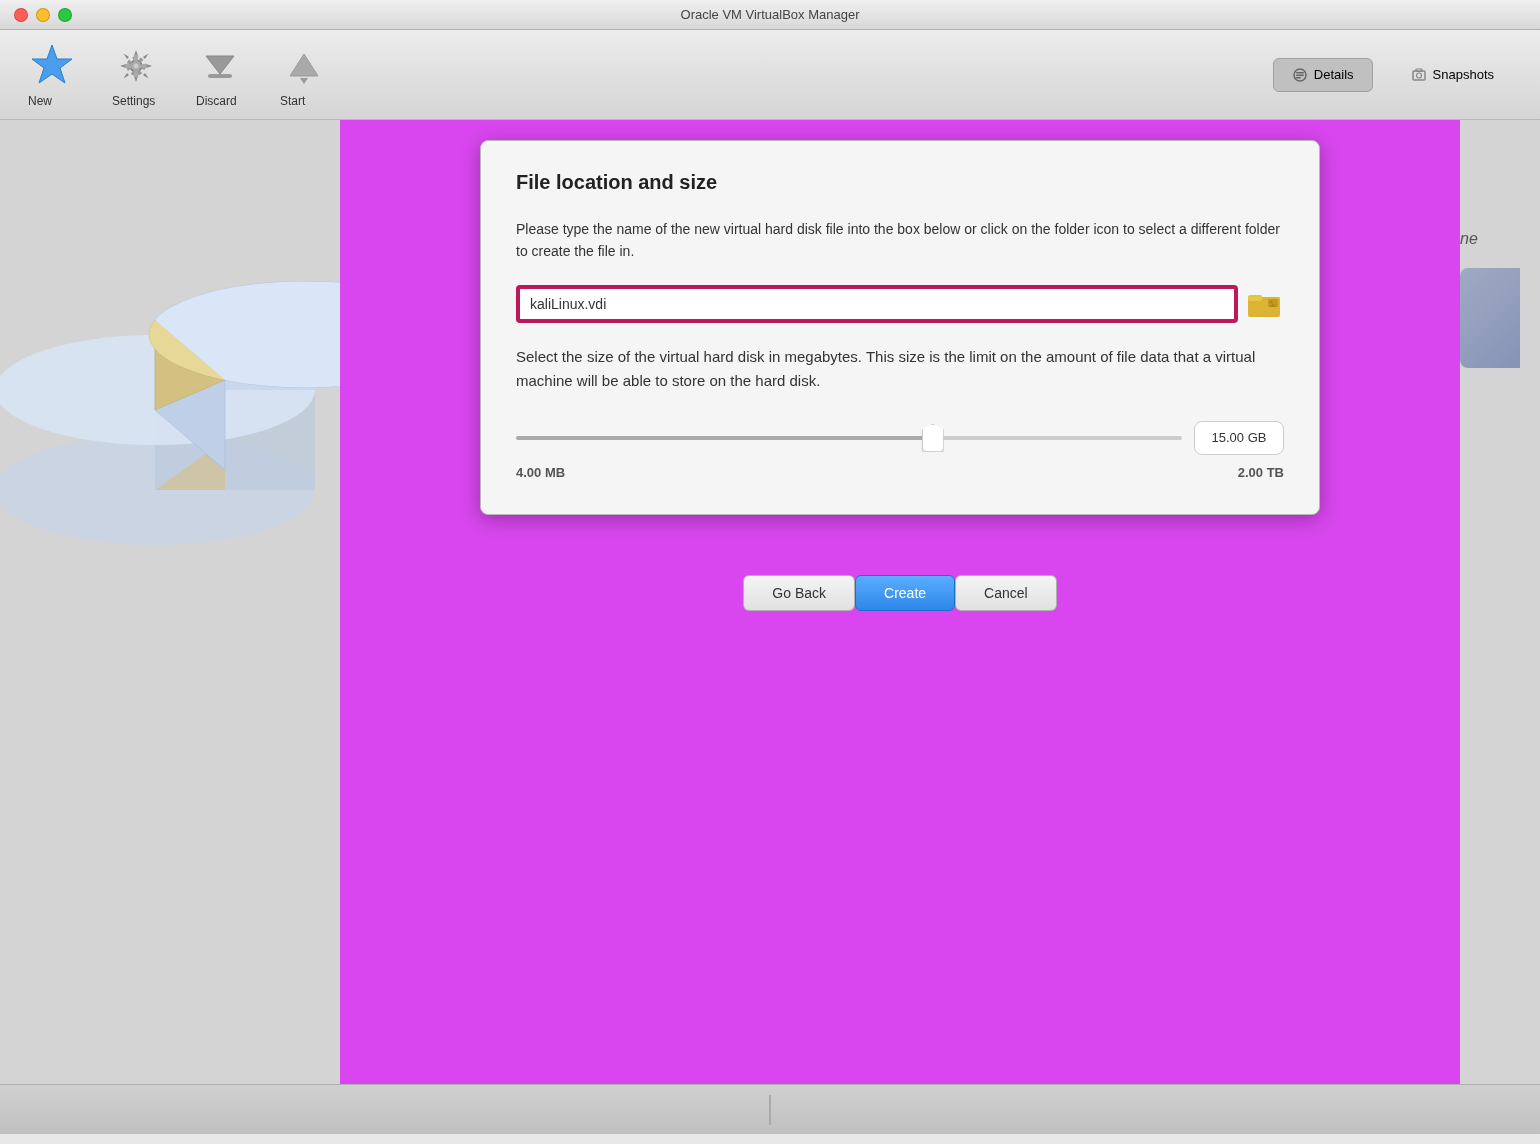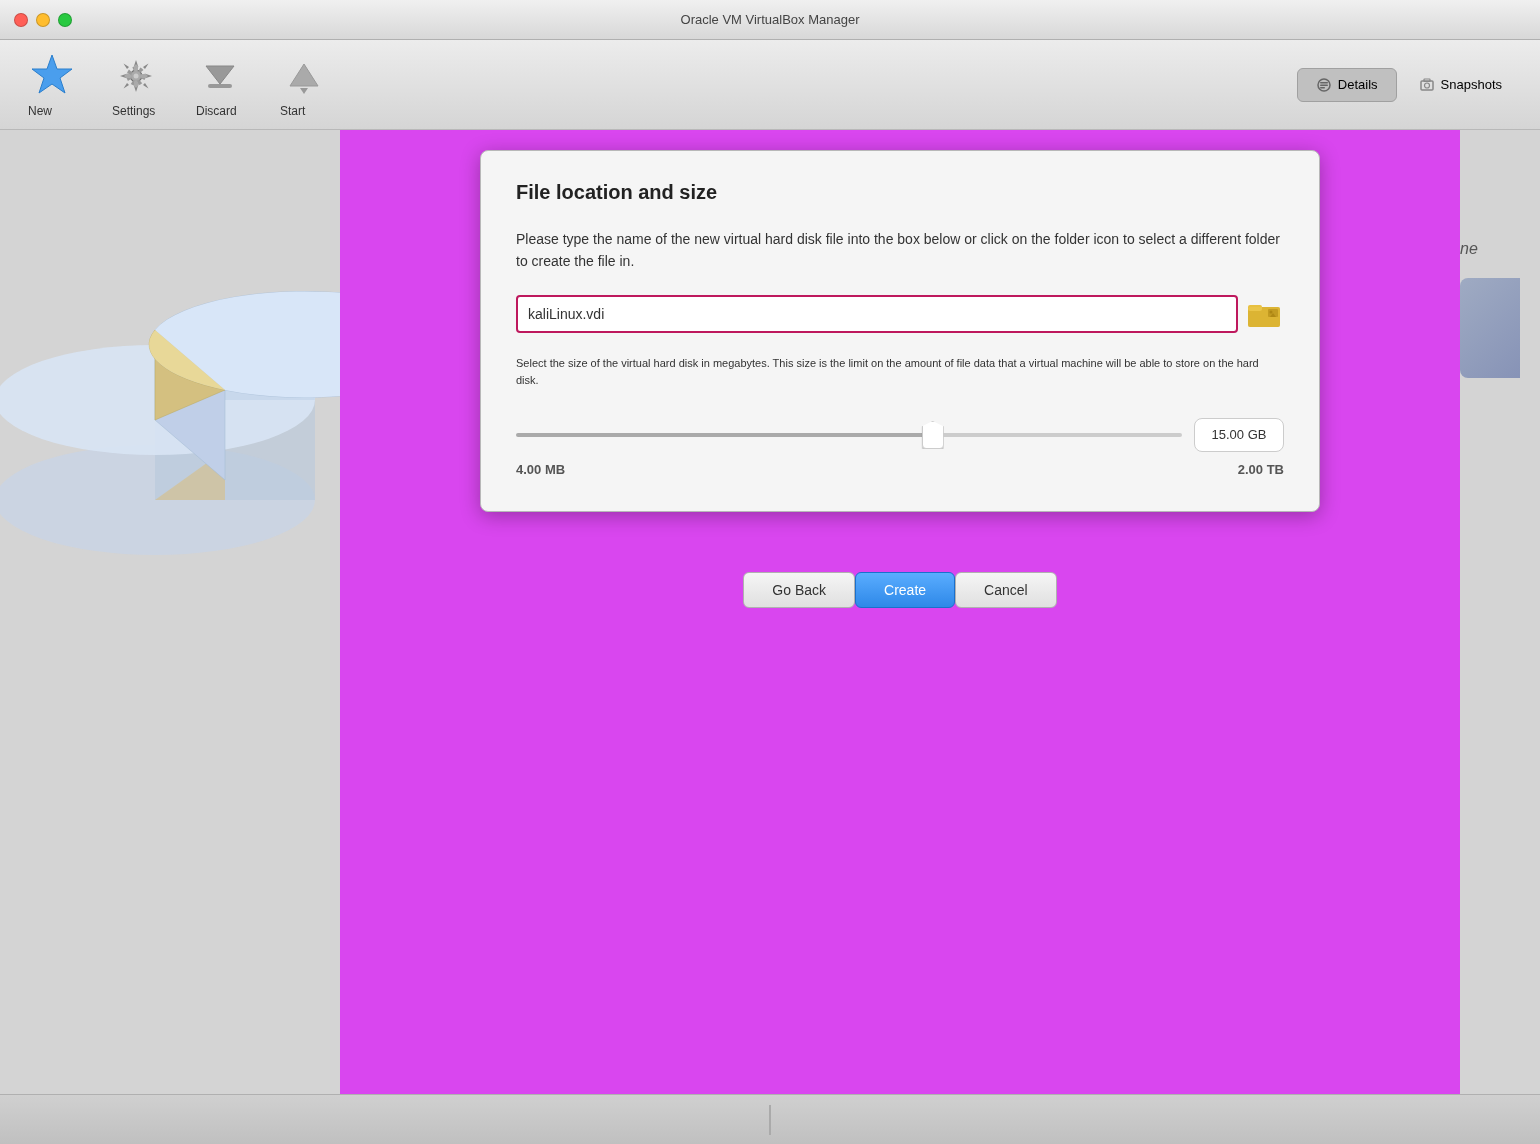--- a/index.html
+++ b/index.html
@@ -9,21 +9,21 @@
       background: #e8e8e8;
       width: 1540px;
       height: 1144px;
       overflow: hidden;
       position: relative;
     }
 
     
     .title-bar {
       background: linear-gradient(to bottom, #f0f0f0, #d8d8d8);
-      height: 40px;
+      height: 30px;
       display: flex;
       align-items: center;
       justify-content: center;
       border-bottom: 1px solid #b0b0b0;
       position: relative;
     }
 
     .window-controls {
       position: absolute;
       left: 14px;
@@ -87,23 +87,23 @@
     .toolbar-btn .tb-label {
       font-size: 12px;
       color: #333;
     }
 
     
     .gear-svg { width: 40px; height: 40px; }
 
     .toolbar-right {
       position: absolute;
-      right: 20px;
-      display: flex;
-      gap: 4px;
+      right: 28px;
+      display: flex;
+      gap: 20px;
     }
 
     .tab-btn {
       display: flex;
       align-items: center;
       gap: 6px;
       padding: 8px 18px;
       border-radius: 6px;
       font-size: 13px;
       cursor: pointer;
@@ -185,21 +185,21 @@
     .file-input-row {
       display: flex;
       align-items: center;
       gap: 8px;
       margin-bottom: 22px;
     }
 
     .file-input {
       flex: 1;
       height: 38px;
-      border: 2px solid #be185d;
+      border: 4px solid #be185d;
       border-radius: 4px;
       background: white;
       padding: 0 10px;
       font-size: 14px;
       color: #333;
       outline: none;
     }
 
     .folder-btn {
       width: 38px;
@@ -207,21 +207,21 @@
       background: transparent;
       border: none;
       cursor: pointer;
       display: flex;
       align-items: center;
       justify-content: center;
       border-radius: 4px;
     }
 
     .disk-desc {
-      font-size: 11px;
+      font-size: 15px;
       color: #333;
       line-height: 1.6;
       margin-bottom: 28px;
     }
 
     .slider-row {
       display: flex;
       align-items: center;
       gap: 12px;
       margin-bottom: 10px;

